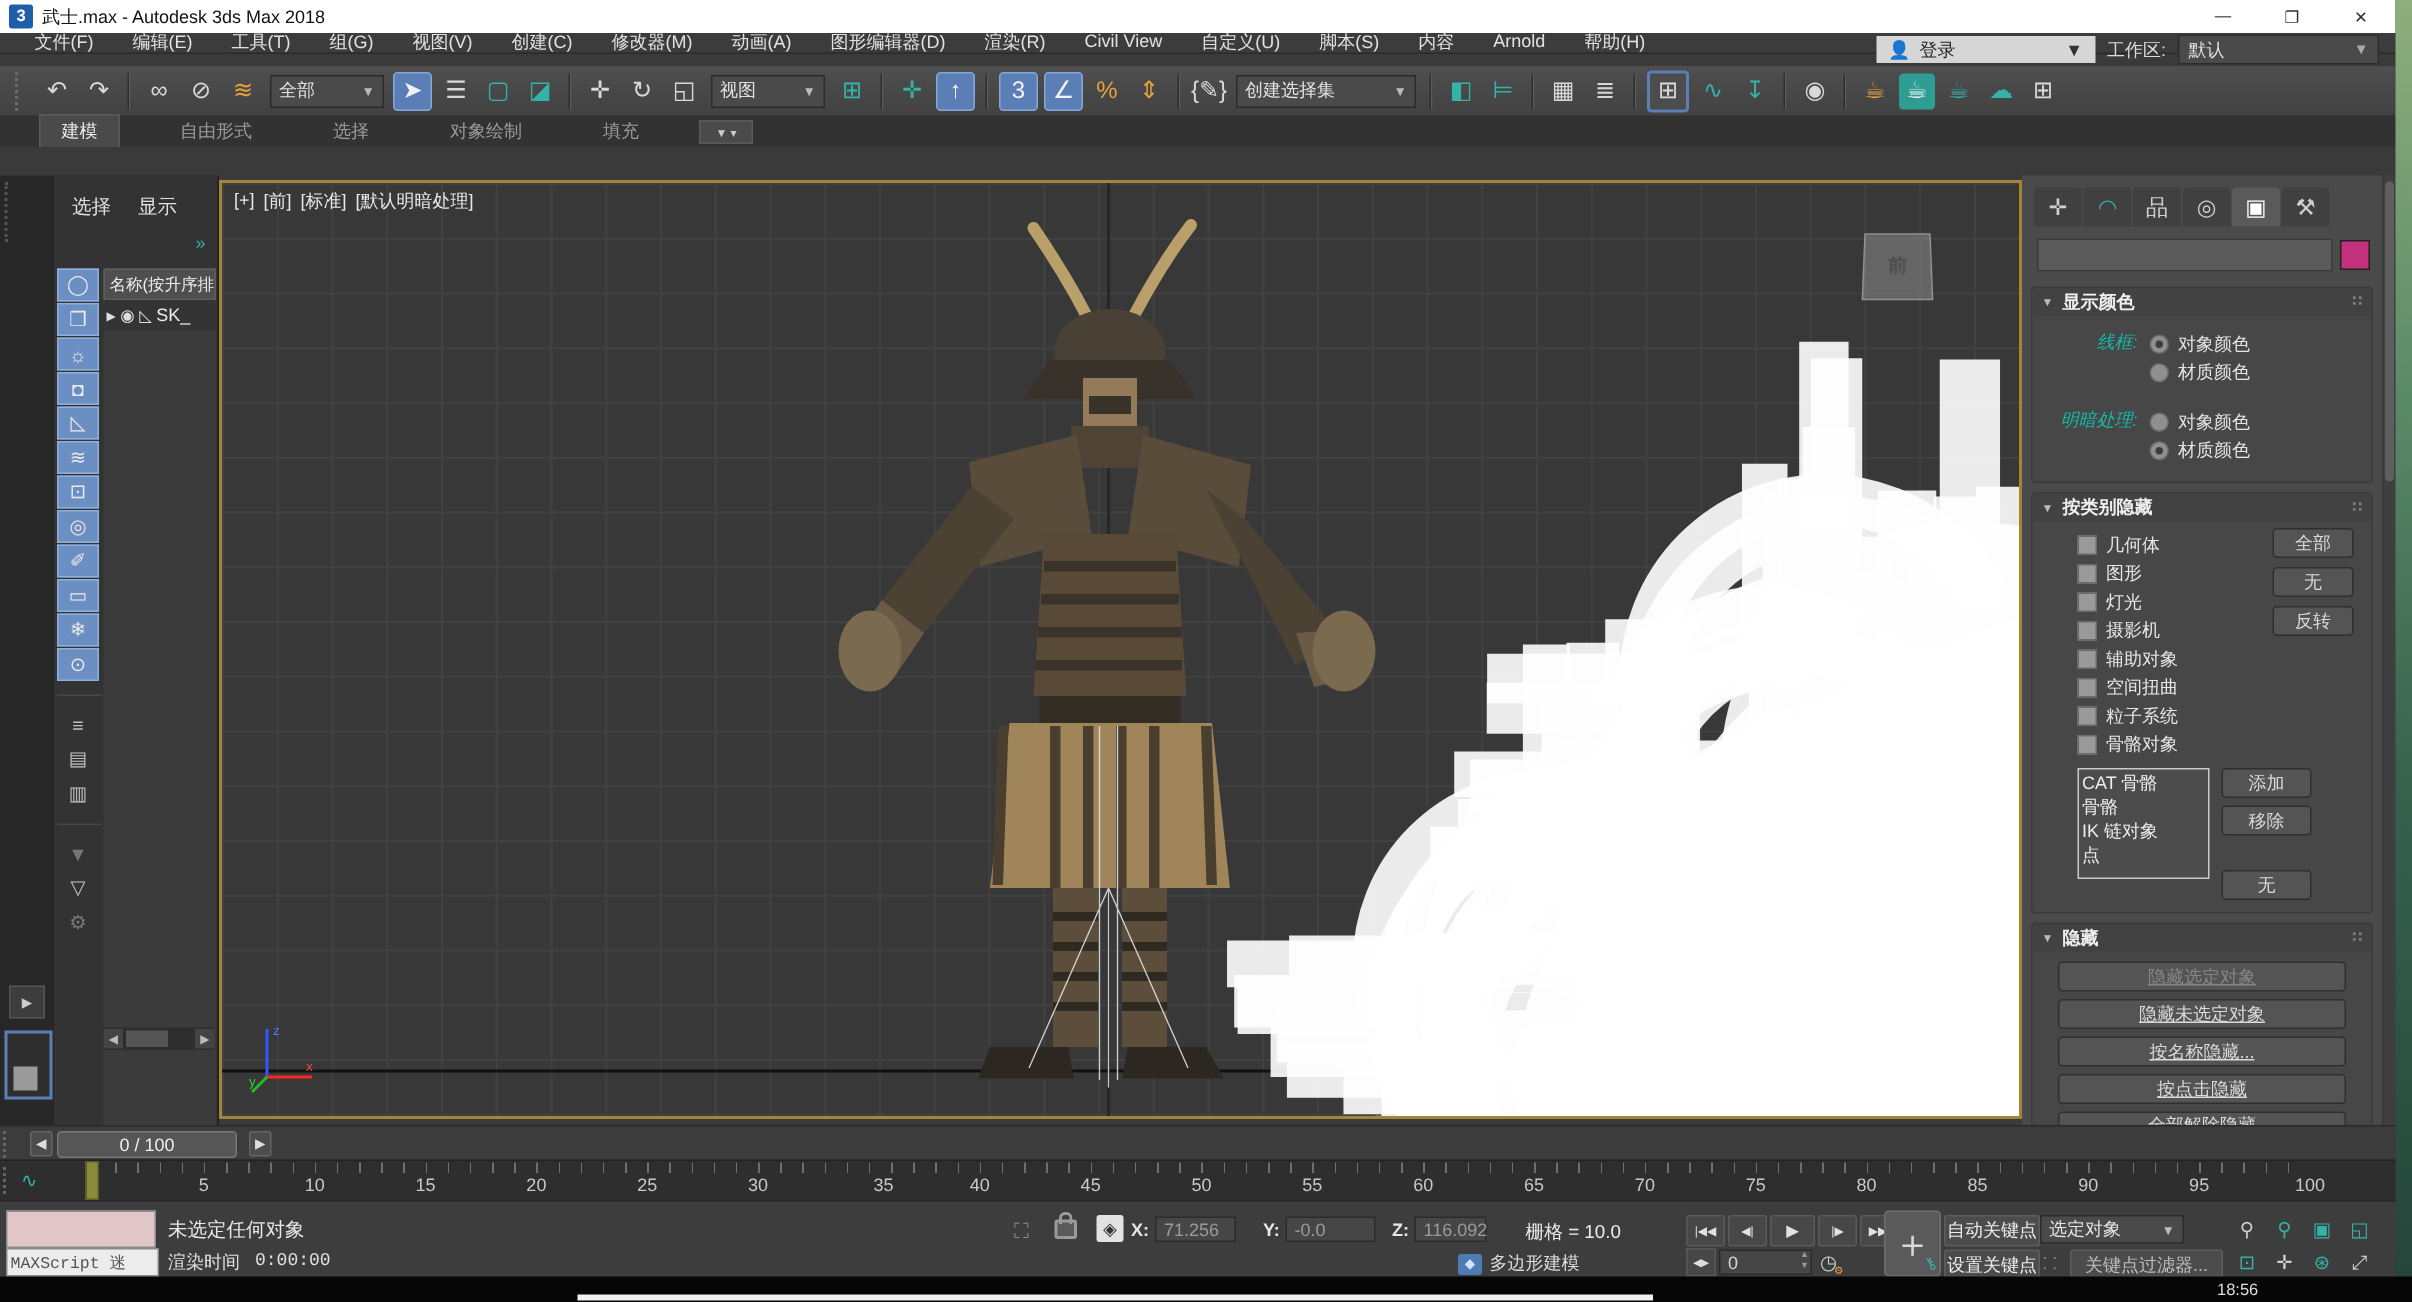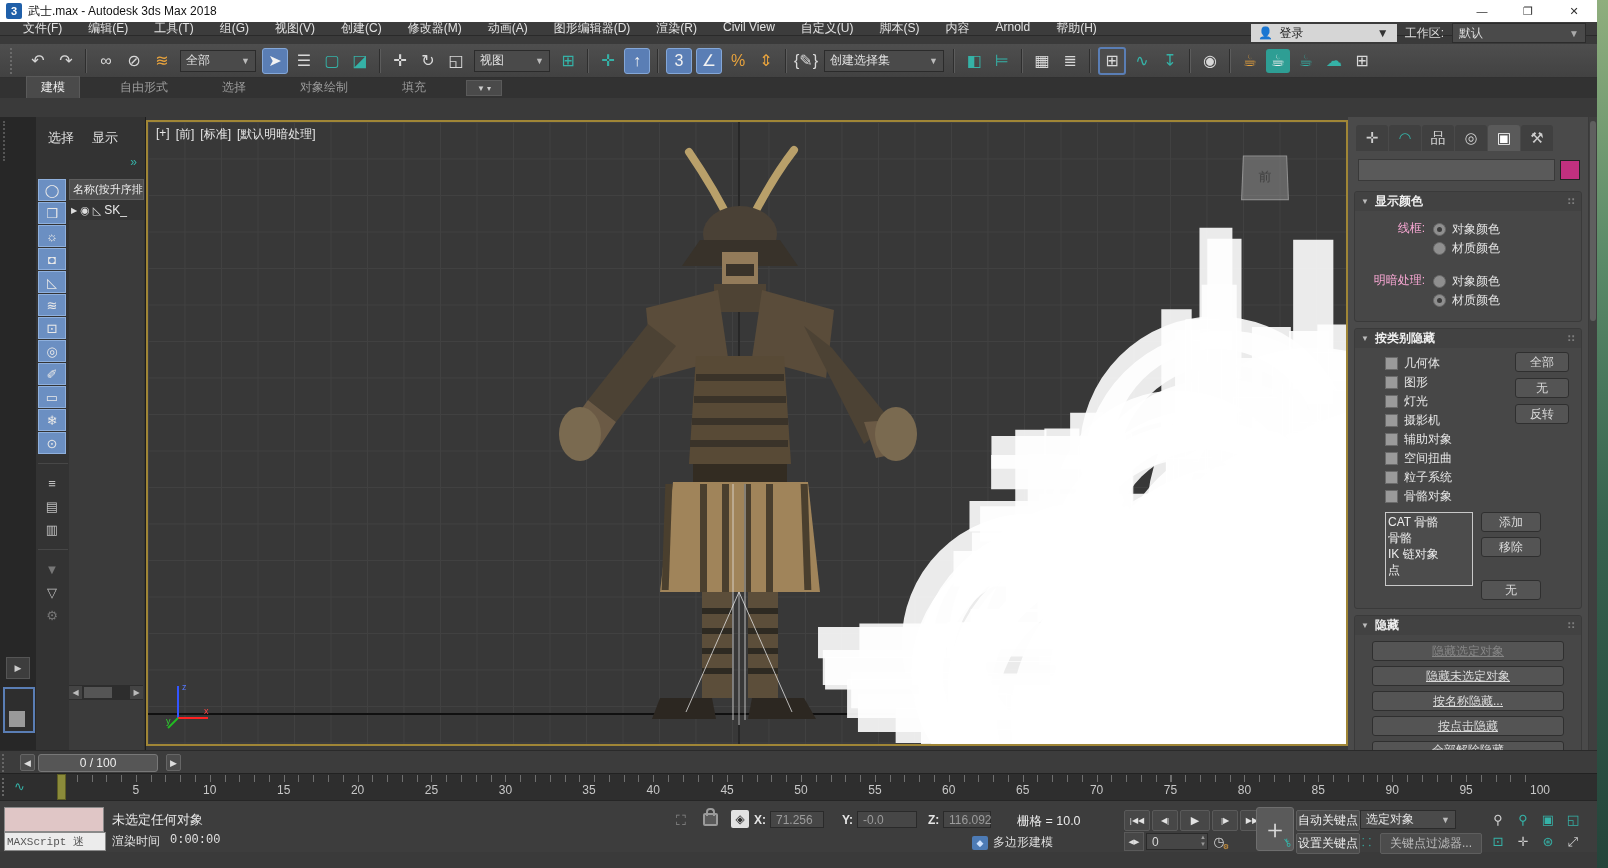--- a/index.html
+++ b/index.html
@@ -105,21 +105,21 @@
   .ptab .teal{color:#35b2a7;}
   #objname-row{display:flex;align-items:center;gap:5px;padding:8px 8px 4px 10px;}
   #objname{flex:1;height:18px;background:#5a5a5a;border:1px solid #393939;}
   #objcolor{width:18px;height:18px;background:#c2307e;border:1px solid #222;}
   .rollout{margin:6px 6px 0 6px;background:#474747;border:1px solid #3a3a3a;border-radius:3px;}
   .ro-head{height:19px;display:flex;align-items:center;padding:0 6px;color:#f0f0f0;font-weight:bold;font-size:12px;background:#424242;border-radius:3px 3px 0 0;}
   .ro-head .arr{font-size:8px;color:#bbb;margin-right:6px;}
   .ro-head .grip2{margin-left:auto;color:#7e7e7e;font-size:10px;}
   .ro-body{padding:6px 6px 8px 6px;position:relative;}
   .dcrow{display:flex;margin:2px 0;}
-  .dclabel{width:64px;text-align:right;color:#f9a8d4;margin-right:8px;padding-top:1px;}
+  .dclabel{width:64px;text-align:right;color:#14b8a6;margin-right:8px;padding-top:1px;font-style:italic;}
   .radio{width:11px;height:11px;border-radius:50%;background:#8f8f8f;border:1px solid #6a6a6a;display:inline-block;position:relative;margin-right:6px;flex:none;}
   .radio.sel::after{content:"";position:absolute;left:3px;top:3px;width:5px;height:5px;border-radius:50%;background:#3c3c3c;}
   .optrow{display:flex;align-items:center;margin:2px 0;color:#e4e4e4;}
   .cbcol{margin-left:24px;}
   .cbrow{display:flex;align-items:center;height:19px;color:#e6e6e6;}
   .cbox{width:11px;height:11px;background:#9a9a9a;border:1px solid #6a6a6a;margin-right:6px;flex:none;}
   .pbtn{background:#545454;border:1px solid #2f2f2f;border-radius:3px;color:#dadada;
         display:flex;align-items:center;justify-content:center;font-size:12px;}
   .pbtn.disabled{color:#868686;}
   #cat-btns{position:absolute;right:12px;top:4px;display:flex;flex-direction:column;gap:6px;}
@@ -779,14 +779,18 @@
         <span class="navic teal">⚲</span>
         <span class="navic teal">▣</span>
         <span class="navic teal">◱</span>
         <span class="navic teal">⊡</span>
         <span class="navic">✛</span>
         <span class="navic teal">⊛</span>
         <span class="navic">⤢</span>
       </div>
   </div>
 
+  <div id="taskbar" class="abs">
+    <div id="tb-white"></div>
+    <span id="tb-clock">18:56</span>
+  </div>
 
 </div>
 
 </body></html>

